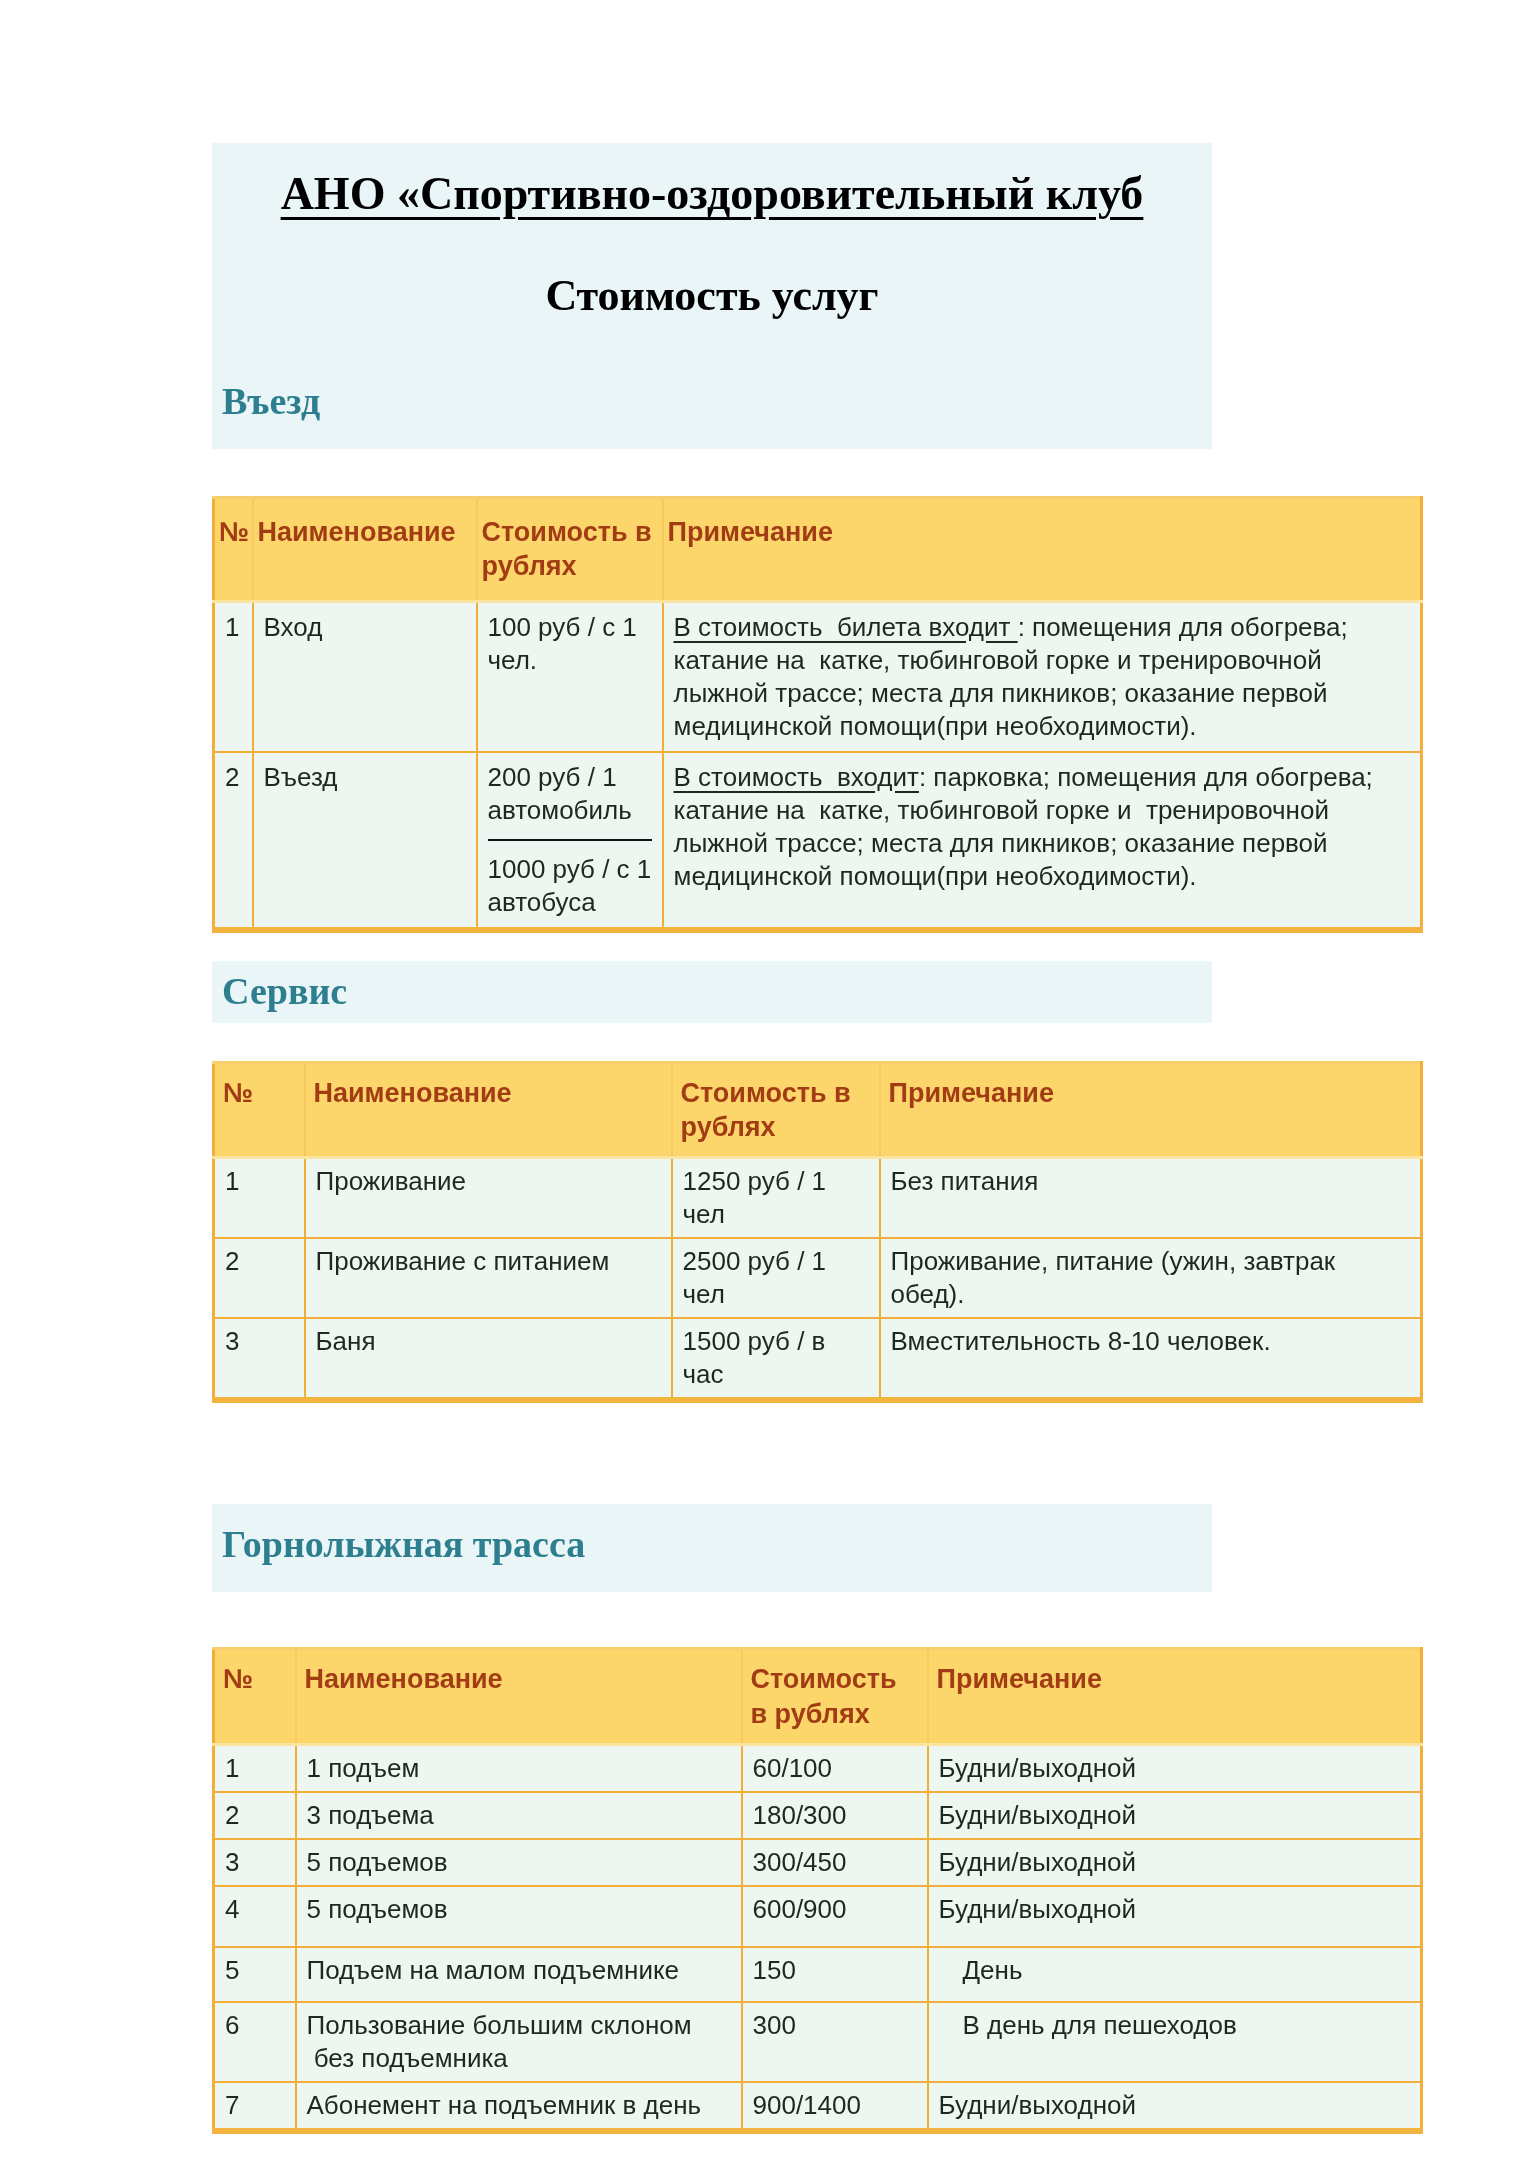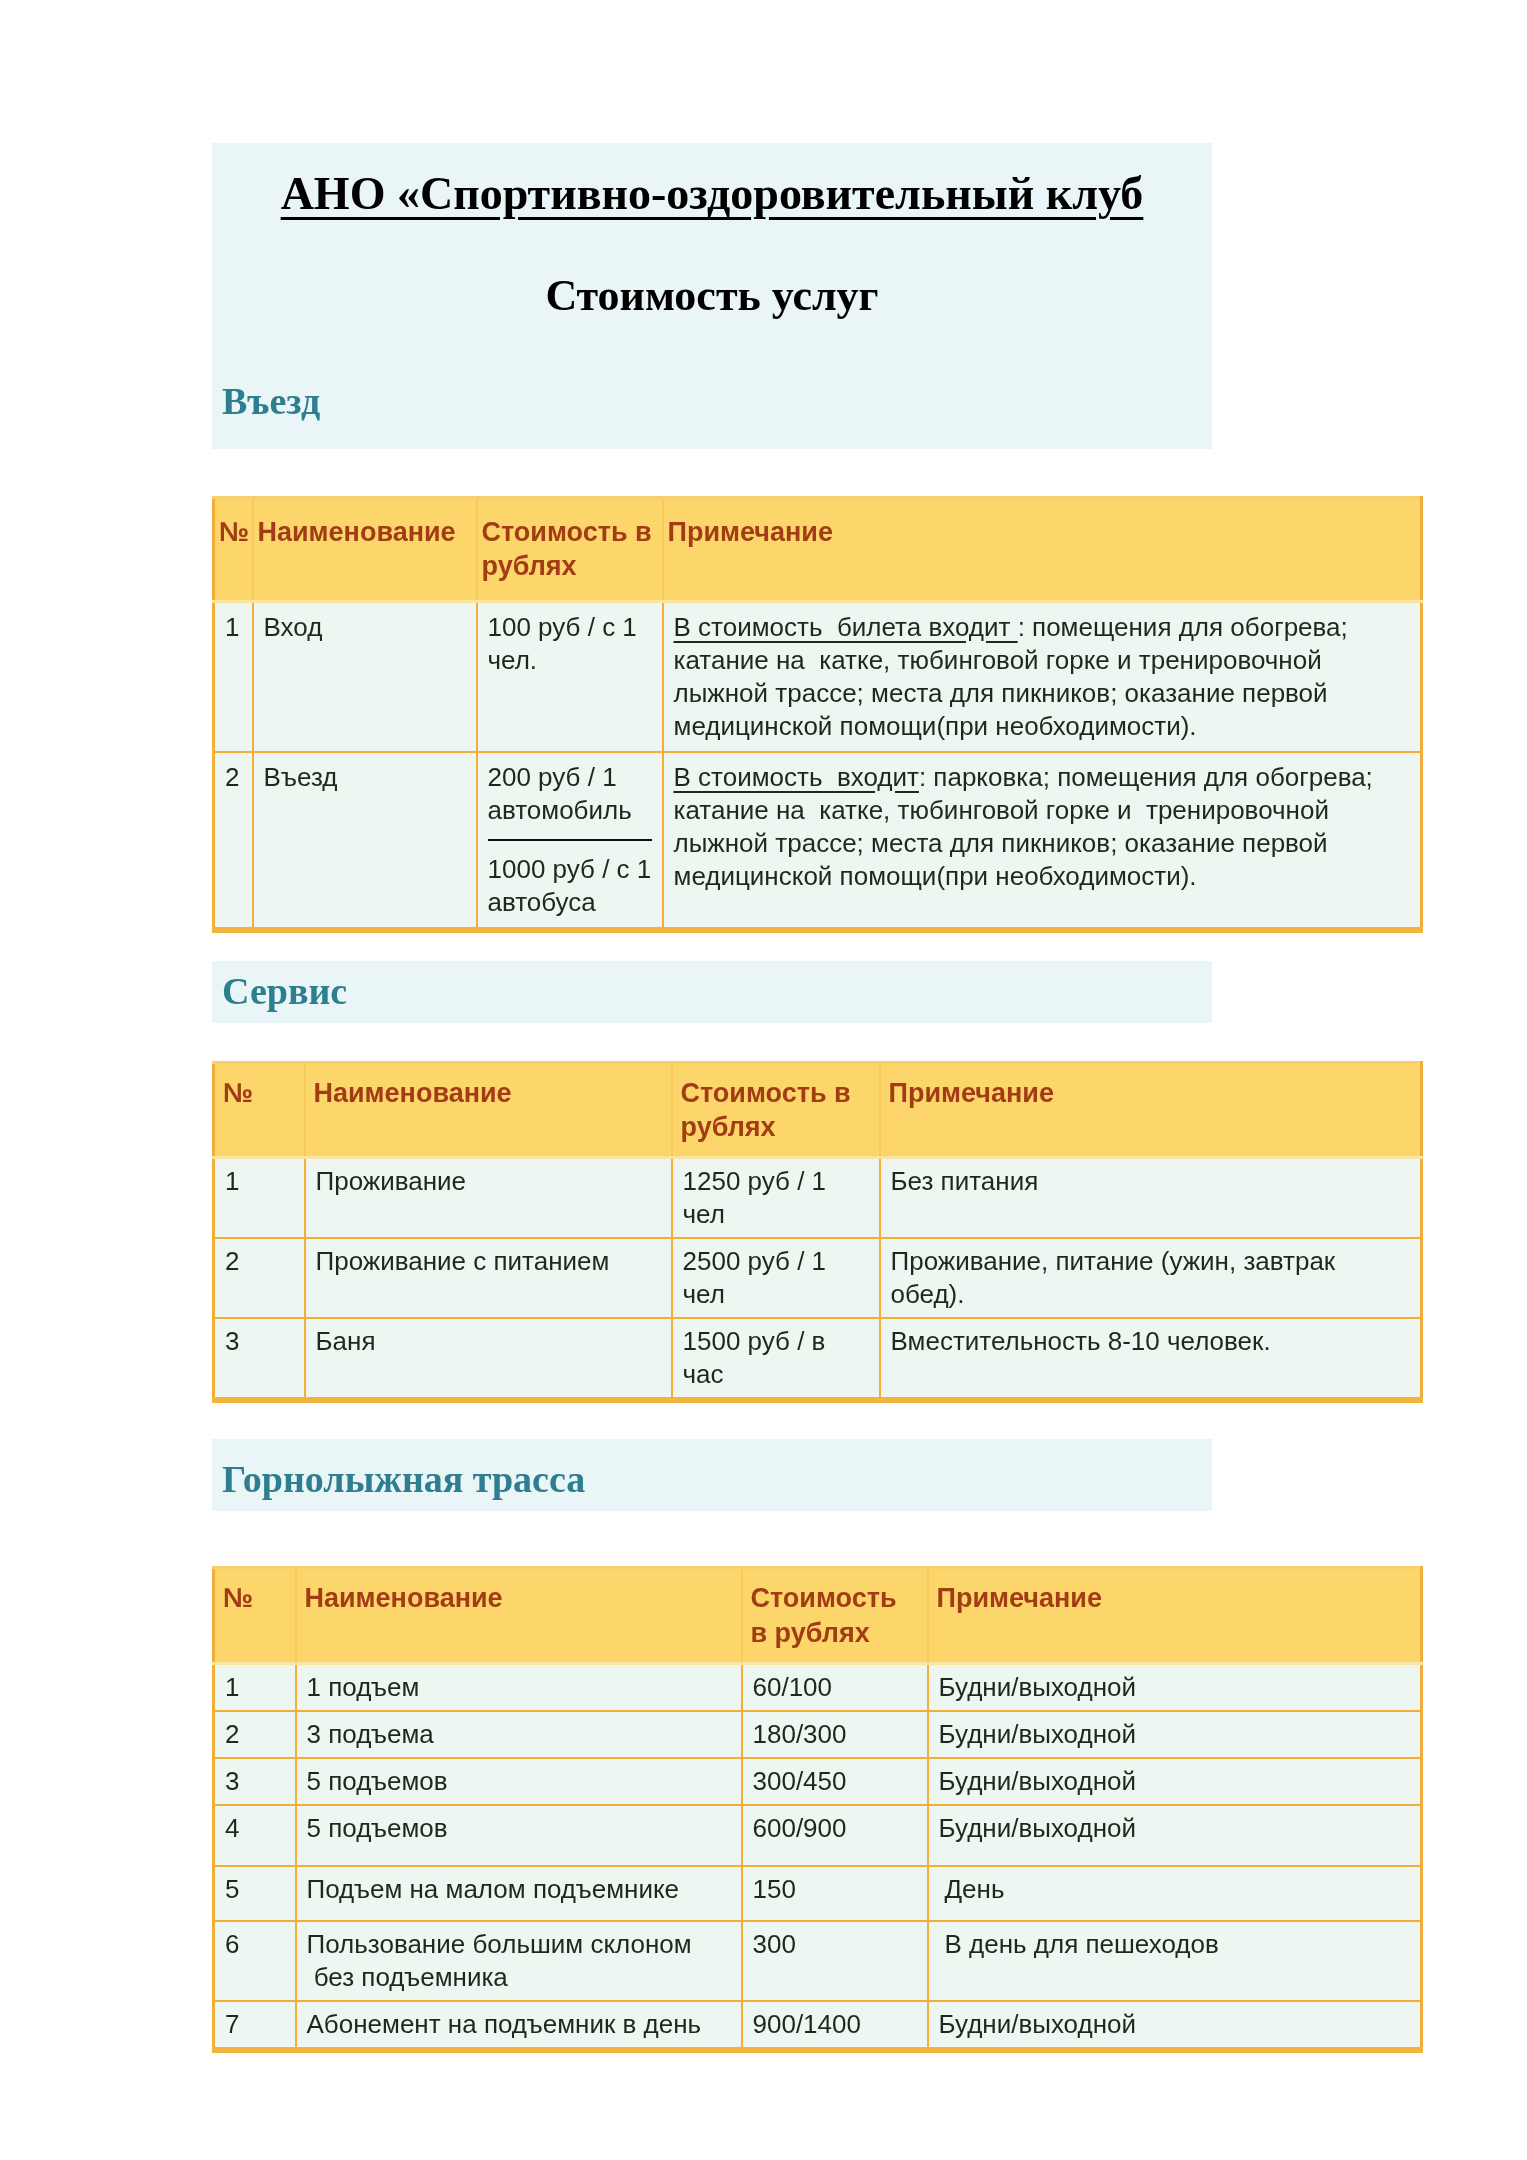--- a/index.html
+++ b/index.html
@@ -49,22 +49,22 @@
     color:#2d7e8e;
   }
   
   .band{
     background:#e9f5f6;
     margin-top:28px;
     padding:8px 10px 10px;
   }
   .band .section-heading{margin:0;}
   .band-tall{
-    margin-top:36px;
-    padding:18px 10px 10px;
+    margin-top:101px;
+    padding:18px 10px 26px;
   }
 
   
   table.t{
     border-collapse:collapse;
     table-layout:fixed;
     width:1208px;
     background:#edf6f1;
     border:3px solid #f2ae39;
     border-top:3px solid #f8cf6d;
@@ -98,21 +98,21 @@
   .u{
     text-decoration:underline;
     text-underline-offset:5px;
   }
   .cost-divider{
     border-top:2px solid #111111;
     margin:12px 0;
     width:100%;
     height:0;
   }
-  td.indent{padding-left:16px;border-radius:19px;}
+  td.indent{padding-left:34px;border-radius:19px;}
 </style>
 </head>
 <body>
 
 <div class="content">
 
   <div class="intro">
     <h1 class="doc-title"><span class="tline">АНО «Спортивно-оздоровительный клуб</span><br></h1>
     <h2 class="doc-subtitle">Стоимость услуг</h2>
     <h3 class="section-heading">Въезд</h3>

